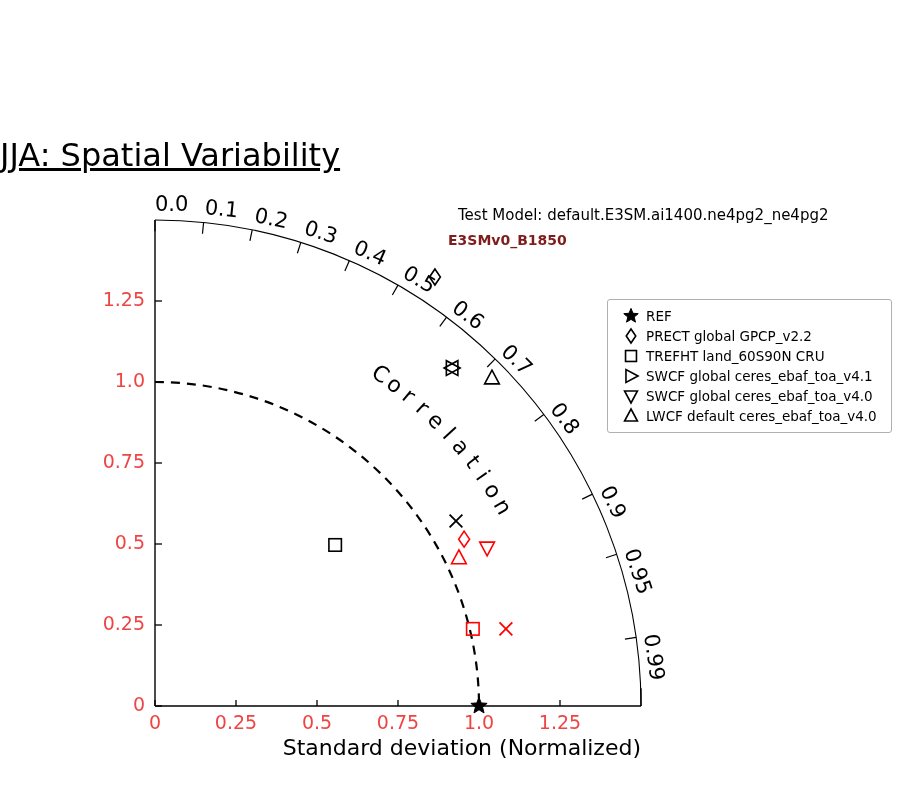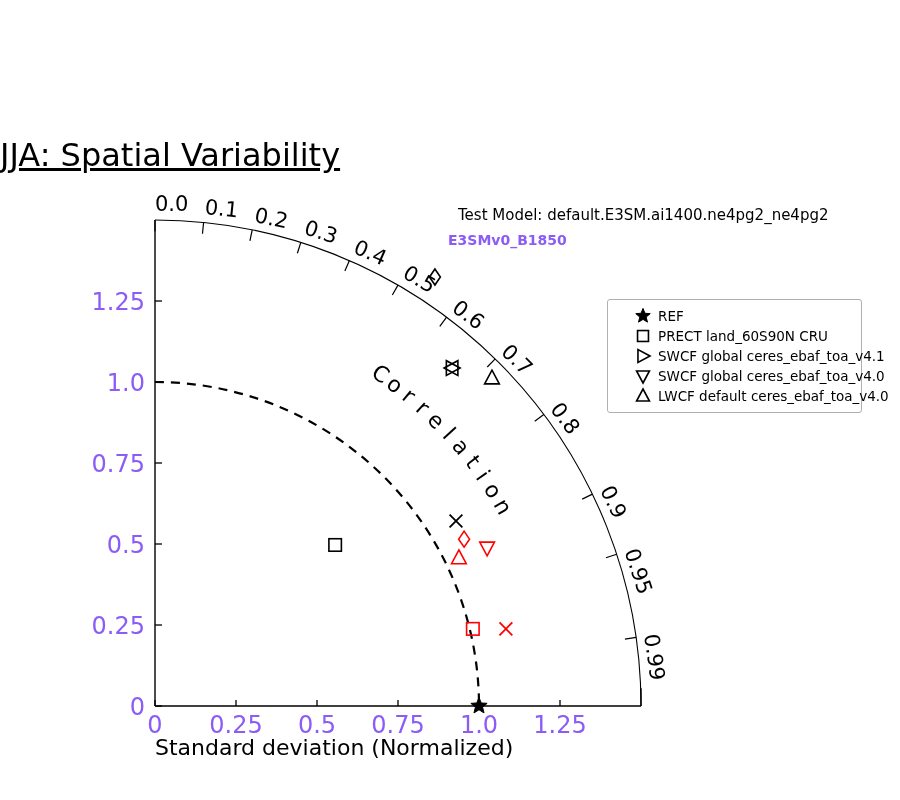--- a/index.html
+++ b/index.html
@@ -52,26 +52,26 @@
     left: 448px;
     top: 232px;
     font-size: 14px;
     font-weight: bold;
     white-space: nowrap;
   }
   .legend-box {
     position: absolute;
     left: 607px;
     top: 299px;
-    width: 255px;
+    width: 285px;
     box-sizing: border-box;
     border: 1px solid #b0b0b0;
     border-radius: 3px;
     background: #ffffff;
-    padding: 6px 8px 6px 20px;
+    padding: 6px 8px 6px 8px;
   }
   .legend-row {
     display: flex;
     align-items: center;
     height: 20px;
   }
   .legend-marker {
     width: 30px;
     height: 20px;
     flex: 0 0 30px;
@@ -82,28 +82,28 @@
   .legend-label {
     font-size: 13.5px;
     color: #000000;
     white-space: nowrap;
   }
   .axis-label-x {
     position: absolute;
     left: 155px;
     top: 735px;
     width: 486px;
-    text-align: left;
+    text-align: right;
     font-size: 22px;
     color: #000000;
   }
   .tick-text {
     position: absolute;
-    font-size: 24px;
-    color: #8b5cf6;
+    font-size: 19px;
+    color: #ef4444;
     white-space: nowrap;
   }
   .corr-text {
     position: absolute;
     font-size: 21px;
     color: #000000;
     white-space: nowrap;
     transform-origin: 0% 50%;
   }
   .corr-title-char {
@@ -115,21 +115,21 @@
   svg { display: block; }
 </style>
 </head>
 <body>
 
 <div id="root">
 
   <div class="title">JJA: Spatial Variability</div>
 
   <div class="testmodel">Test Model: default.E3SM.ai1400.ne4pg2_ne4pg2</div>
-  <div class="refmodel" style="color: #8b5cf6;">E3SMv0_B1850</div>
+  <div class="refmodel" style="color: #7f1d1d;">E3SMv0_B1850</div>
 
   <svg id="figure" width="900" height="800" viewBox="0 0 900 800">
     <g id="plot-group">
         <path d="M 155 220 A 486 486 0 0 1 641 706" fill="none" stroke="#000000" stroke-width="1.1"></path>
         <path d="M 155 382 A 324 324 0 0 1 479 706" fill="none" stroke="#000000" stroke-width="2.2" stroke-dasharray="9,7"></path>
         <line x1="155" y1="706" x2="155" y2="220" stroke="#000000" stroke-width="1.4"></line>
         <line x1="155" y1="706" x2="641" y2="706" stroke="#000000" stroke-width="1.4"></line>
         <line x1="641" y1="706" x2="641" y2="688.18" stroke="#000000" stroke-width="1.4"></line>
         <line x1="155" y1="706" x2="155" y2="700" stroke="#000000" stroke-width="1.3"></line>
         <line x1="236" y1="706" x2="236" y2="700" stroke="#000000" stroke-width="1.3"></line>
@@ -182,24 +182,32 @@
           <div class="legend-marker">
             <svg width="22" height="20">
               <polygon points="11.00,2.40 12.97,7.28 18.23,7.65 14.20,11.04 15.47,16.15 11.00,13.36 6.53,16.15 7.80,11.04 3.77,7.65 9.03,7.28" fill="#000000" stroke="#000000" stroke-width="1"></polygon>
             </svg>
           </div>
           <div class="legend-label">REF</div>
         </div>
         <div class="legend-row">
           <div class="legend-marker">
             <svg width="22" height="20">
+              <polygon points="11,3 15.760000000000002,10 11,17 6.239999999999999,10" fill="none" stroke="#000000" stroke-width="1.6"></polygon>
+            </svg>
+          </div>
+          <div class="legend-label">PRECT global GPCP_v2.2</div>
+        </div>
+        <div class="legend-row">
+          <div class="legend-marker">
+            <svg width="22" height="20">
               <rect x="5.54" y="4.54" width="10.92" height="10.92" fill="none" stroke="#000000" stroke-width="1.6"></rect>
             </svg>
           </div>
-          <div class="legend-label">PRECT land_60S90N CRU</div>
+          <div class="legend-label">TREFHT land_60S90N CRU</div>
         </div>
         <div class="legend-row">
           <div class="legend-marker">
             <svg width="22" height="20">
               <polygon points="18,10 5.96,3.5599999999999996 5.96,16.44" fill="none" stroke="#000000" stroke-width="1.6"></polygon>
             </svg>
           </div>
           <div class="legend-label">SWCF global ceres_ebaf_toa_v4.1</div>
         </div>
         <div class="legend-row">

